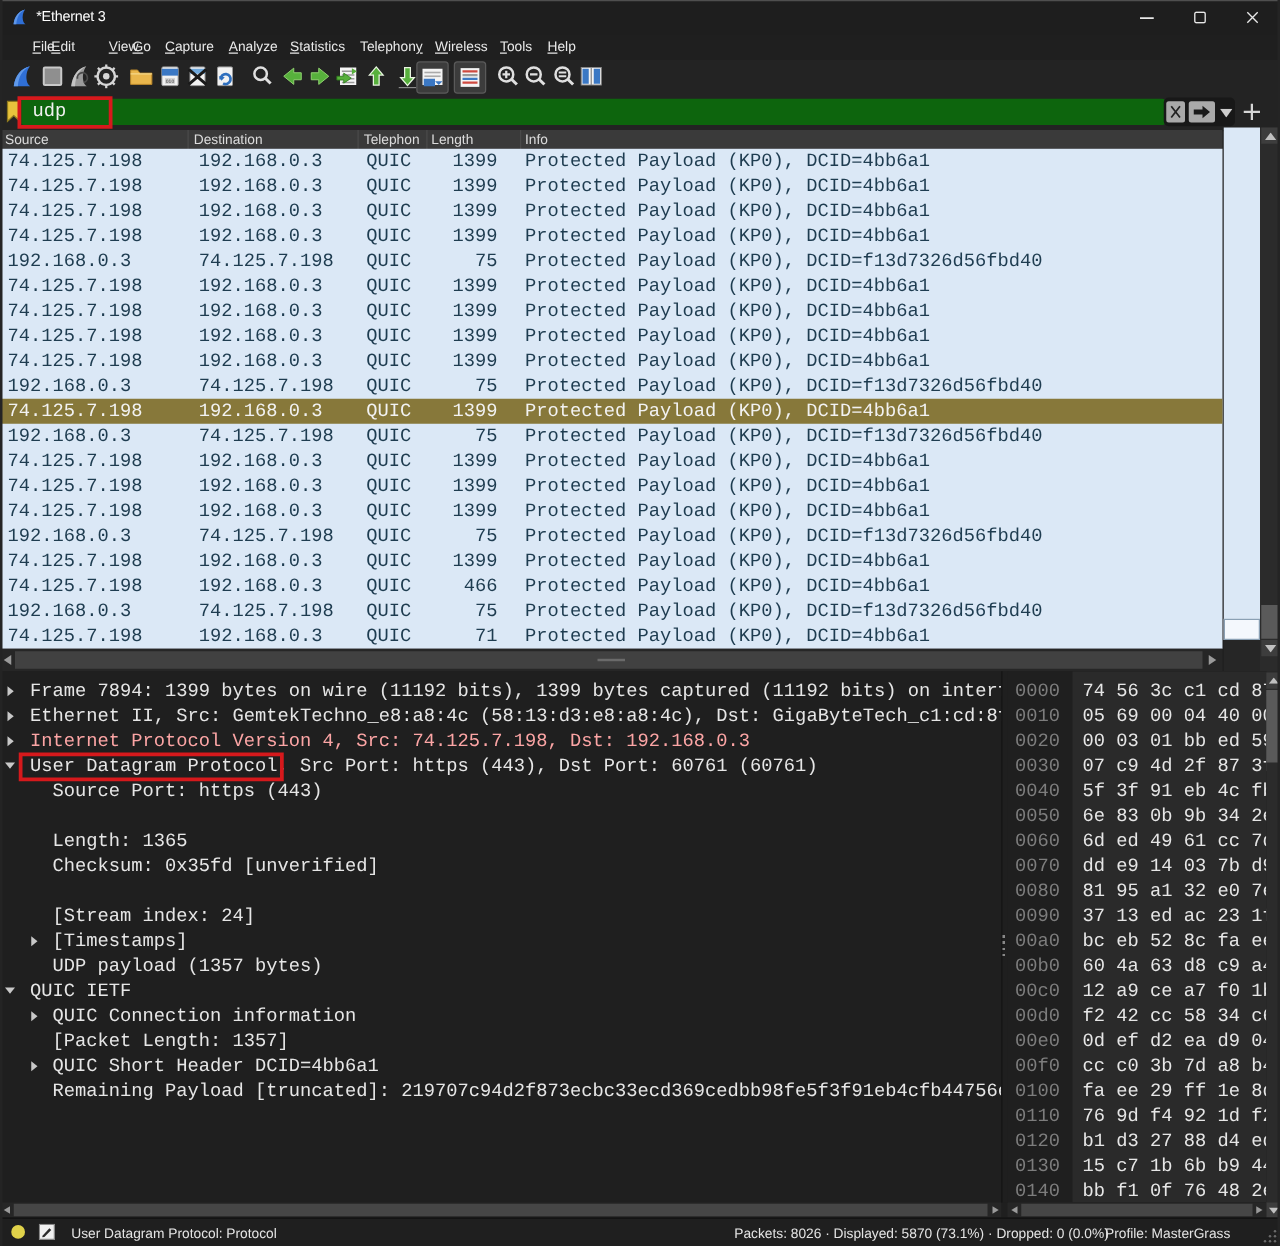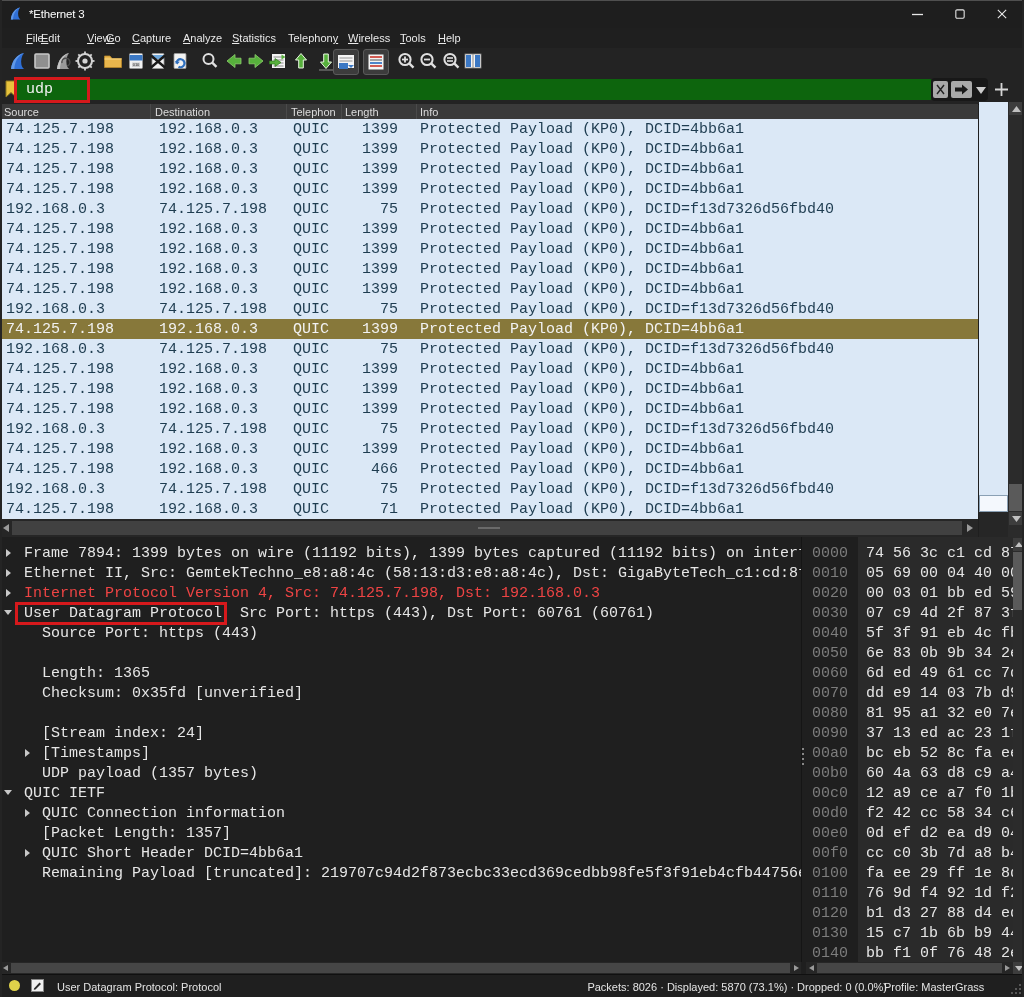--- a/index.html
+++ b/index.html
@@ -361,21 +361,21 @@
 <svg class="a" style="left:1012px;top:516px" width="9" height="6" viewBox="0 0 9 6">
       <path d="M0,0 L4.5,6 L9,0 Z" fill="#c0c0c0"></path>
     </svg>
 
 <div class="a" style="left:0;top:537px;width:801px;height:425px;background:#1f1f1f;overflow:hidden">
 <div class="a tri-r" style="left:6px;top:12px"></div>
       <div class="mono a" style="left:24px;top:8px;font-size:15px;color:#e6e6e6;white-space:pre">Frame 7894: 1399 bytes on wire (11192 bits), 1399 bytes captured (11192 bits) on interface \Device\NPF_</div>
 <div class="a tri-r" style="left:6px;top:32px"></div>
       <div class="mono a" style="left:24px;top:28px;font-size:15px;color:#e6e6e6;white-space:pre">Ethernet II, Src: GemtekTechno_e8:a8:4c (58:13:d3:e8:a8:4c), Dst: GigaByteTech_c1:cd:8f (1c:1b:0d:c1:c</div>
 <div class="a tri-r" style="left:6px;top:52px"></div>
-      <div class="mono a" style="left:24px;top:48px;font-size:15px;color:#ef4444;white-space:pre">Internet Protocol Version 4, Src: 74.125.7.198, Dst: 192.168.0.3</div>
+      <div class="mono a" style="left:24px;top:48px;font-size:15px;color:#fca5a5;white-space:pre">Internet Protocol Version 4, Src: 74.125.7.198, Dst: 192.168.0.3</div>
 <div class="a tri-d" style="left:4px;top:73px"></div>
       <div class="mono a" style="left:24px;top:68px;font-size:15px;color:#e6e6e6;white-space:pre">User Datagram Protocol, Src Port: https (443), Dst Port: 60761 (60761)</div>
 <div class="mono a" style="left:42px;top:88px;font-size:15px;color:#e6e6e6;white-space:pre">Source Port: https (443)</div>
 <div class="mono a" style="left:42px;top:128px;font-size:15px;color:#e6e6e6;white-space:pre">Length: 1365</div>
 <div class="mono a" style="left:42px;top:148px;font-size:15px;color:#e6e6e6;white-space:pre">Checksum: 0x35fd [unverified]</div>
 <div class="mono a" style="left:42px;top:188px;font-size:15px;color:#e6e6e6;white-space:pre">[Stream index: 24]</div>
 <div class="a tri-r" style="left:25px;top:212px"></div>
       <div class="mono a" style="left:42px;top:208px;font-size:15px;color:#e6e6e6;white-space:pre">[Timestamps]</div>
 <div class="mono a" style="left:42px;top:228px;font-size:15px;color:#e6e6e6;white-space:pre">UDP payload (1357 bytes)</div>
 <div class="a tri-d" style="left:4px;top:253px"></div>

